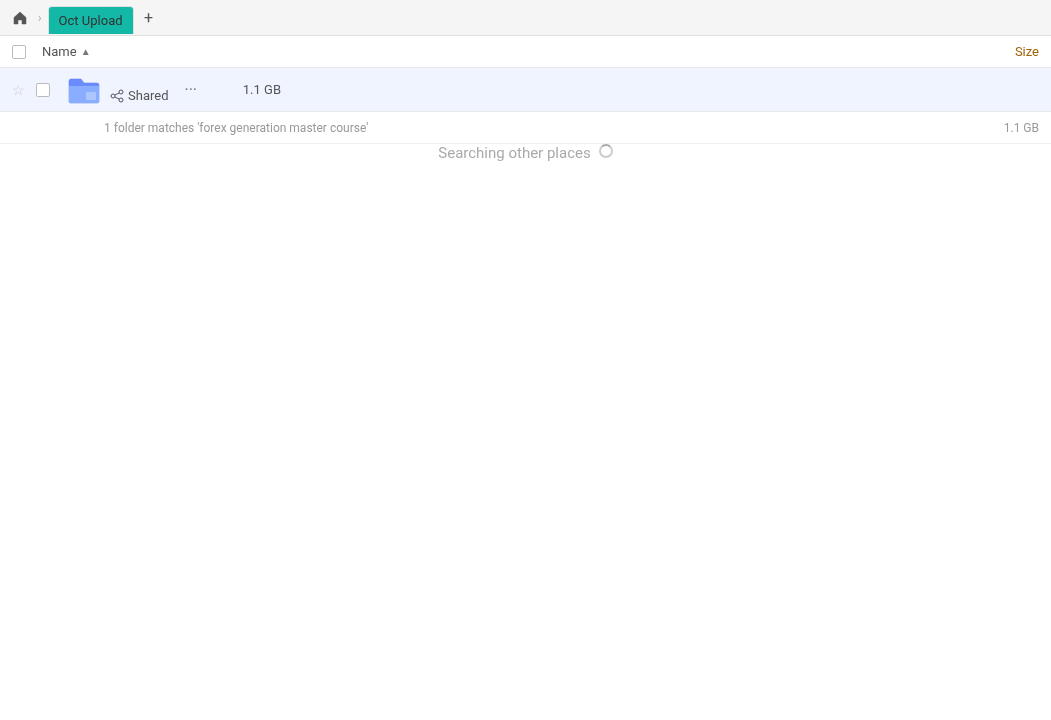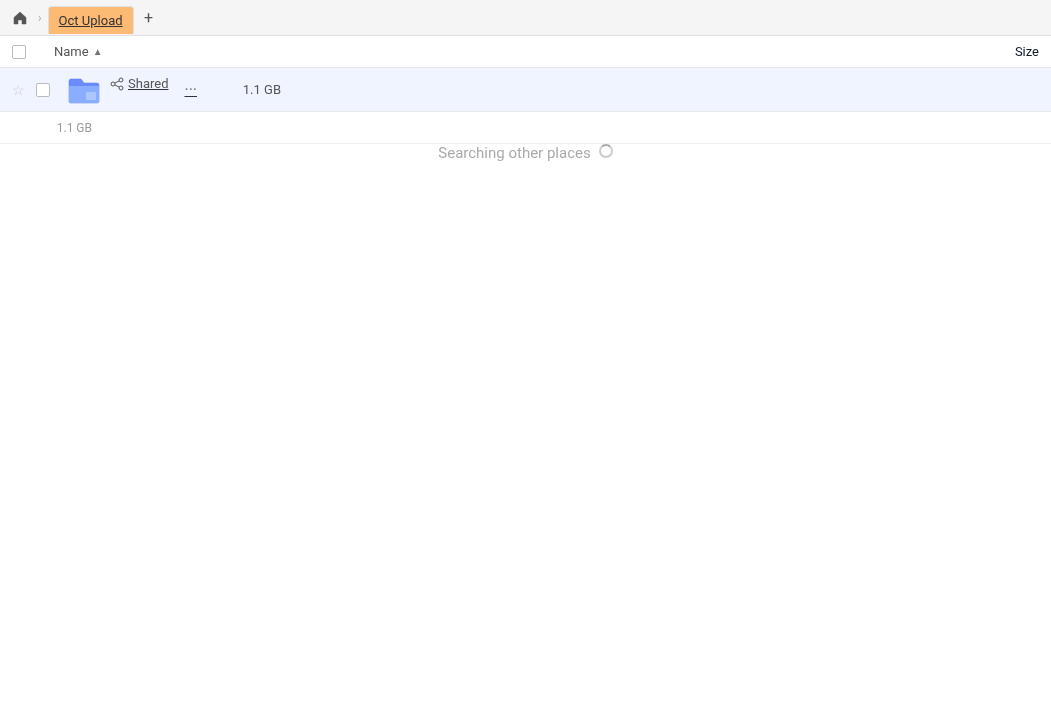--- a/index.html
+++ b/index.html
@@ -42,31 +42,30 @@
 
     .top-bar-separator {
       color: #aaa;
       font-size: 12px;
       margin: 0 2px;
     }
 
     .top-bar-tab {
       display: flex;
       align-items: center;
-      background: #fdba74;
+      background: #14b8a6;
       border: 1px solid #e0e0e0;
       border-bottom: none;
       border-radius: 4px 4px 0 0;
       padding: 4px 10px;
       font-size: 13px;
       color: #333;
       cursor: pointer;
       height: 28px;
       margin-top: 4px;
-      text-decoration: underline;
     }
 
     .top-bar-add {
       display: flex;
       align-items: center;
       justify-content: center;
       width: 22px;
       height: 22px;
       border-radius: 50%;
       cursor: pointer;
@@ -75,21 +74,20 @@
     }
 
     
     .column-headers {
       display: flex;
       align-items: center;
       height: 32px;
       padding: 0 12px;
       border-bottom: 1px solid #e8e8e8;
       background: #fff;
-      gap: 12px;
     }
 
     .col-checkbox {
       width: 30px;
       display: flex;
       align-items: center;
     }
 
     .col-name {
       flex: 1;
@@ -98,21 +96,21 @@
       gap: 4px;
       font-size: 13px;
       color: #555;
       cursor: pointer;
     }
 
     .col-size {
       width: 80px;
       text-align: right;
       font-size: 13px;
-      color: #0f172a;
+      color: #a16207;
     }
 
     
     .file-row {
       display: flex;
       align-items: center;
       height: 44px;
       padding: 0 12px;
       background: #f0f4ff;
       border-bottom: 1px solid #e8e8e8;
@@ -144,23 +142,22 @@
 
     .file-name {
       flex: 1;
       font-size: 14px;
       font-weight: 500;
       color: #333;
     }
 
     .file-actions {
       display: flex;
-      align-items: flex-start;
+      align-items: flex-end;
       gap: 12px;
-      text-decoration: underline;
     }
 
     .shared-badge {
       display: flex;
       align-items: center;
       gap: 4px;
       font-size: 13px;
       color: #555;
     }
 
@@ -296,19 +293,20 @@
       <span>Shared</span>
     </div>
     <div class="more-button">
       <span>···</span>
     </div>
   </div>
   <div class="file-size">1.1 GB</div>
 </div>
 
 <div class="match-info">
+  <div class="match-text">1 folder matches 'forex generation master course'</div>
   <div class="match-size">1.1 GB</div>
 </div>
 
 <div class="searching-area">
   <span>Searching other places</span>
   <div class="spinner"></div>
 </div>
 
 </body></html>

